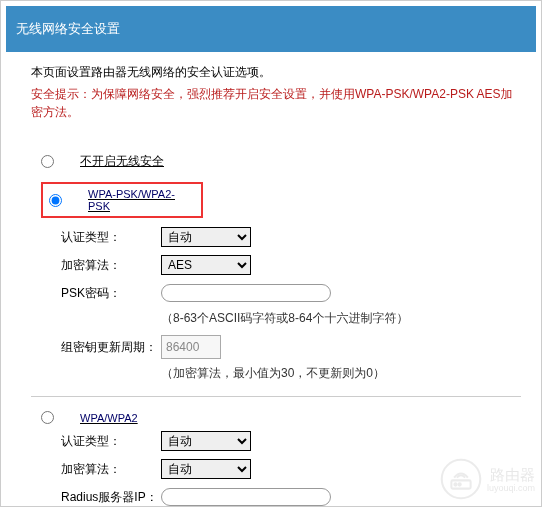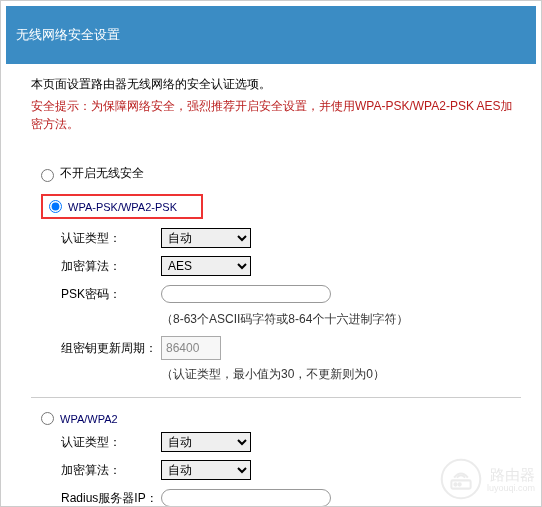--- a/index.html
+++ b/index.html
@@ -16,33 +16,34 @@
     height: 507px;
     background: #fff;
     border: 1px solid #ccc;
     position: relative;
     overflow: hidden;
   }
   .panel-header {
     background: #3b8cc4;
     color: #fff;
     font-size: 13px;
-    padding: 20px 10px;
+    padding: 14px 10px;
     margin: 5px 5px 0 5px;
   }
   .content {
     padding: 10px 20px 0 30px;
   }
   .intro { margin: 2px 0 4px 0; }
   .warning { color: #b91c1c; margin-bottom: 32px; line-height: 1.5; }
   .radio-row {
     margin: 6px 0 12px 10px;
     display: flex;
-    align-items: flex-end;
-    gap: 2px;
+    align-items: center;
+    gap: 22px;
+    text-decoration: underline;
   }
   .radio-row.highlight {
     border: 2px solid #e33;
     padding: 4px 6px;
     width: 162px;
     margin-bottom: 8px;
   }
   .radio-row label, .radio-label {
     font-size: 12px;
     color: #000;
@@ -161,21 +162,21 @@
       </div>
     </div>
     <div class="hint-row">（8-63个ASCII码字符或8-64个十六进制字符）</div>
 
     <div class="field-row">
       <div class="field-label">组密钥更新周期：</div>
       <div class="field-value">
         <input type="text" class="num-input" value="86400" style="">
       </div>
     </div>
-    <div class="hint-row">（认证类型，最小值为30，不更新则为0）</div>
+    <div class="hint-row">（加密算法，最小值为30，不更新则为0）</div>
 
     <hr class="sep">
 
     <div class="radio-row" style="margin-bottom:6px;">
       <input type="radio" name="sec" style="">
       <span class="blue-link">WPA/WPA2</span>
     </div>
 
     <div class="field-row">
       <div class="field-label">认证类型：</div>

